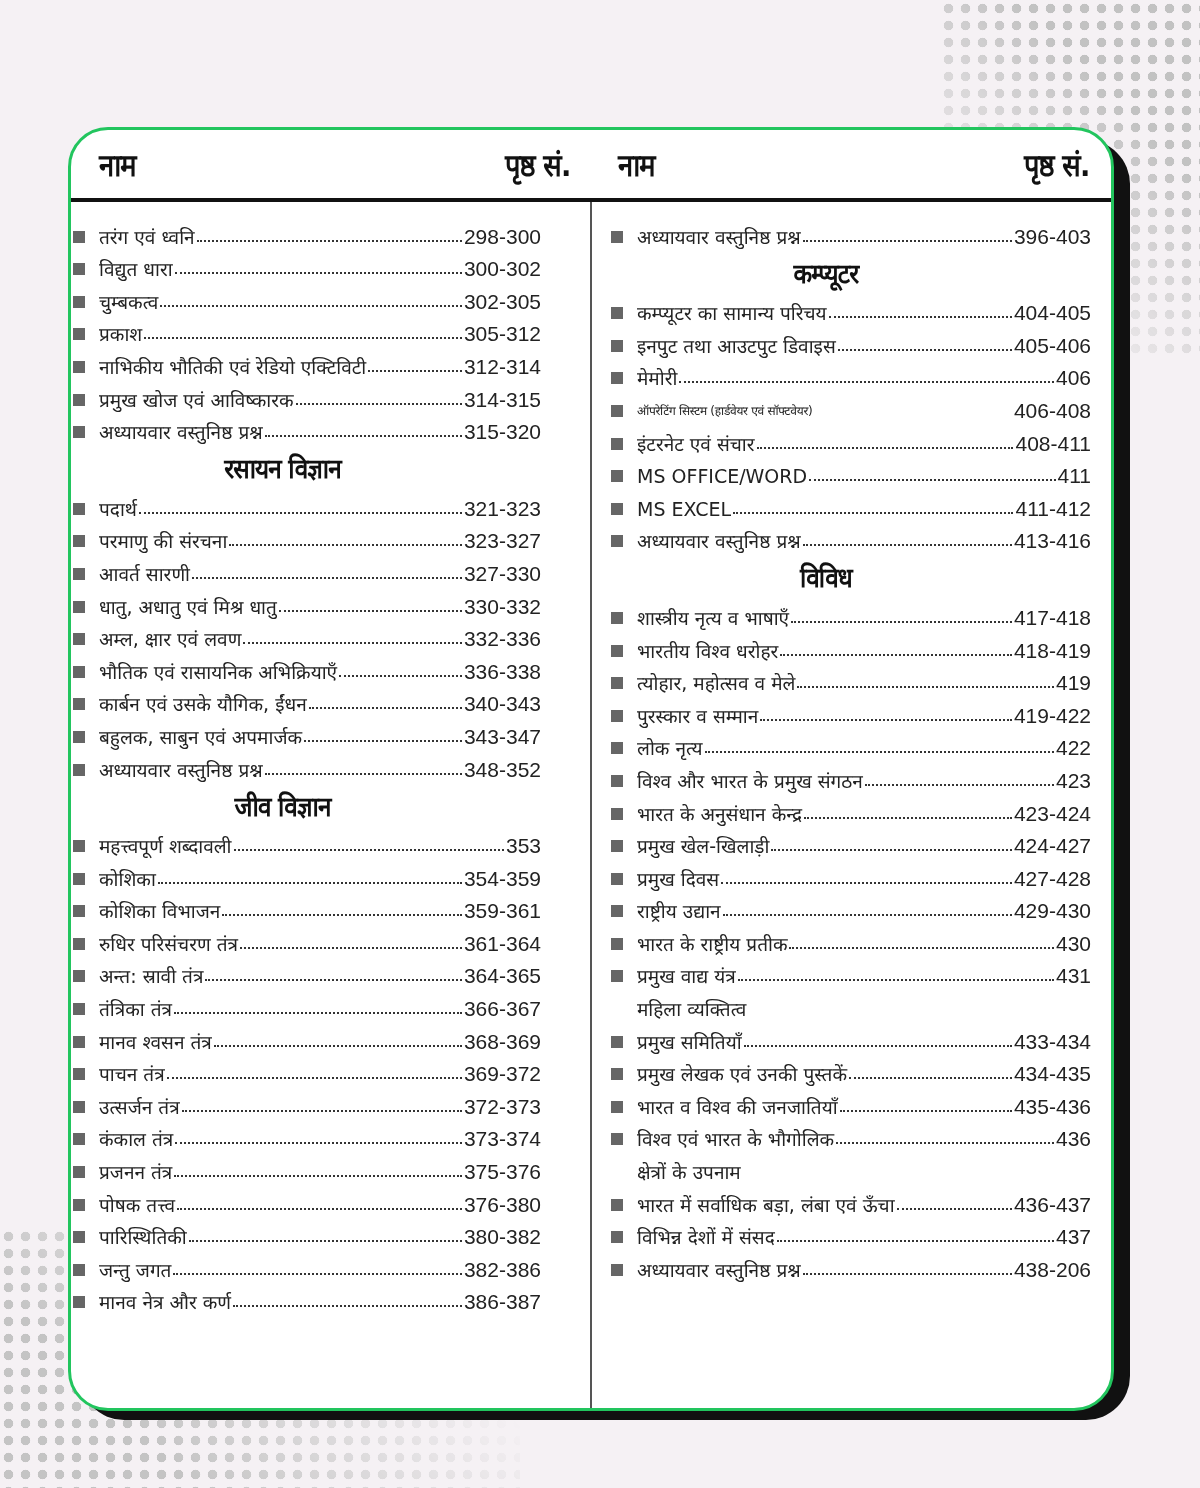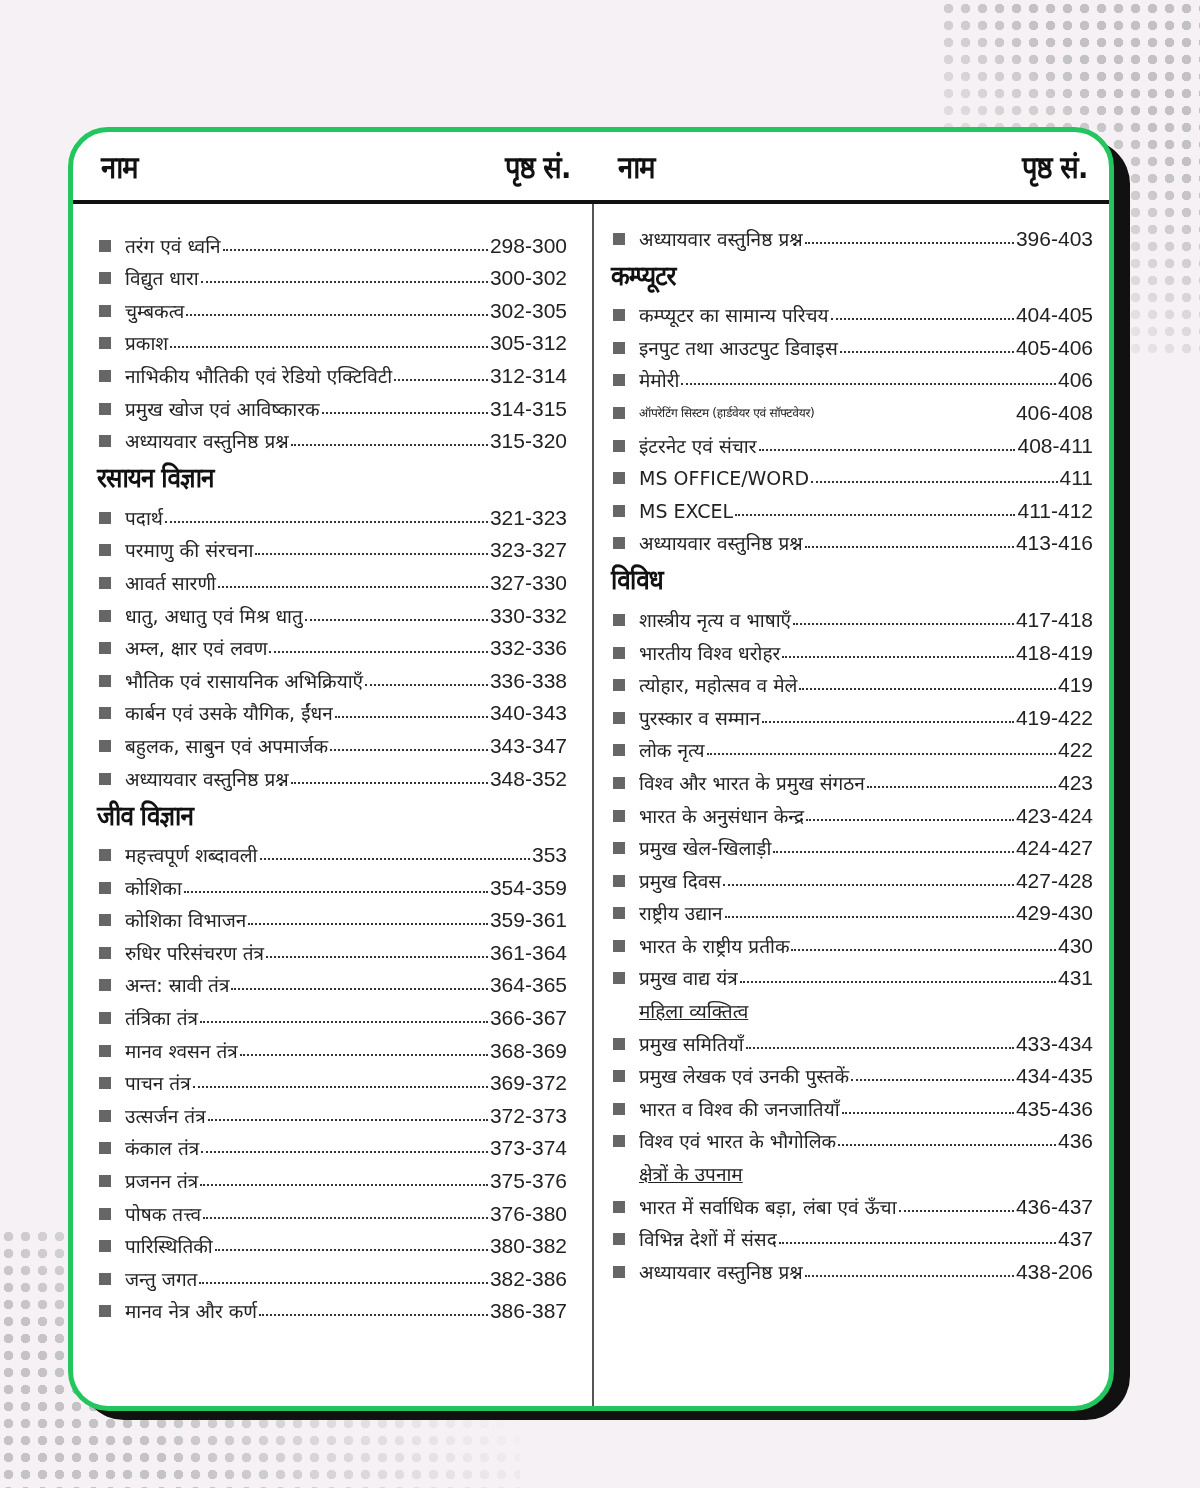--- a/index.html
+++ b/index.html
@@ -22,62 +22,62 @@
     background-size:17px 17px;
     -webkit-mask-image: linear-gradient(45deg, #000 25%, transparent 75%);
             mask-image: linear-gradient(45deg, #000 25%, transparent 75%);
   }
   .card-shadow {
     position:absolute; left:80px; top:140px; width:1050px; height:1280px;
     background:#111; border-radius:44px 44px 44px 44px;
   }
   .card {
     position:absolute; left:68px; top:127px; width:1046px; height:1284px;
-    background:#fff; border:5px solid #22c55e; border-radius:40px;
-    box-sizing:border-box; overflow:hidden;
+    background:#fff; border:3px solid #22c55e; border-radius:40px;
+    box-sizing:border-box; overflow:hidden;text-align:center;
   }
   .header {
     position:absolute; left:0; top:0; right:0; height:68px;
     border-bottom:4px solid #111;
     display:flex;
   }
   .hcol { flex:1; display:flex; justify-content:space-between; align-items:center; padding:0 28px 0 28px; }
   .hcol.right { padding-left:20px; padding-right:22px; }
   .hcol span {
     font-family:"DejaVu Sans", sans-serif; font-weight:bold; font-size:31px; color:#111;
     letter-spacing:-1px; transform:scaleX(.88); transform-origin:left center; display:inline-block;
   }
   .hcol span.pg { transform-origin:right center; }
   .divider {
     position:absolute; left:519px; top:72px; bottom:0; width:2px; background:#555;
   }
   .col {
     position:absolute; top:88px; width:470px;
   }
-  .col.left { left:24px;margin-top:7px; }
+  .col.left { left:0; }
   .col.right { left:538px; width:482px; }
   .section-title {
     font-family:"DejaVu Sans", sans-serif; font-weight:bold; font-size:27px; color:#111;
     margin:4px 0 2px 0; height:38px; line-height:38px;
     transform:scaleX(.9); transform-origin:left center; letter-spacing:-1px;
   }
   .row {
     display:flex; align-items:flex-end; height:32.6px; font-size:19px; color:#222;
     font-family:"DejaVu Sans", sans-serif;
   }
   .bullet {
     width:12px; height:12px; background:#666; flex:0 0 12px; margin:0 14px 8px 2px;
   }
   .label { white-space:nowrap; line-height:28px; }
   .dots {
     flex:1; border-bottom:2.5px dotted #333; margin:0 2px 9px 2px; min-width:6px;
   }
   .page { white-space:nowrap; line-height:28px; font-family:"Liberation Sans", sans-serif; font-size:21px; color:#222; }
   .row.cont { padding-left:28px; }
-  .row.cont .label { line-height:28px;text-decoration:underline; }
+  .row.cont .label { line-height:28px; }
 </style>
 </head>
 <body>
 
 <div class="dots-tr"></div>
 <div class="dots-bl"></div>
 <div class="card-shadow"></div>
 
 <div class="card">
   <div class="header">

